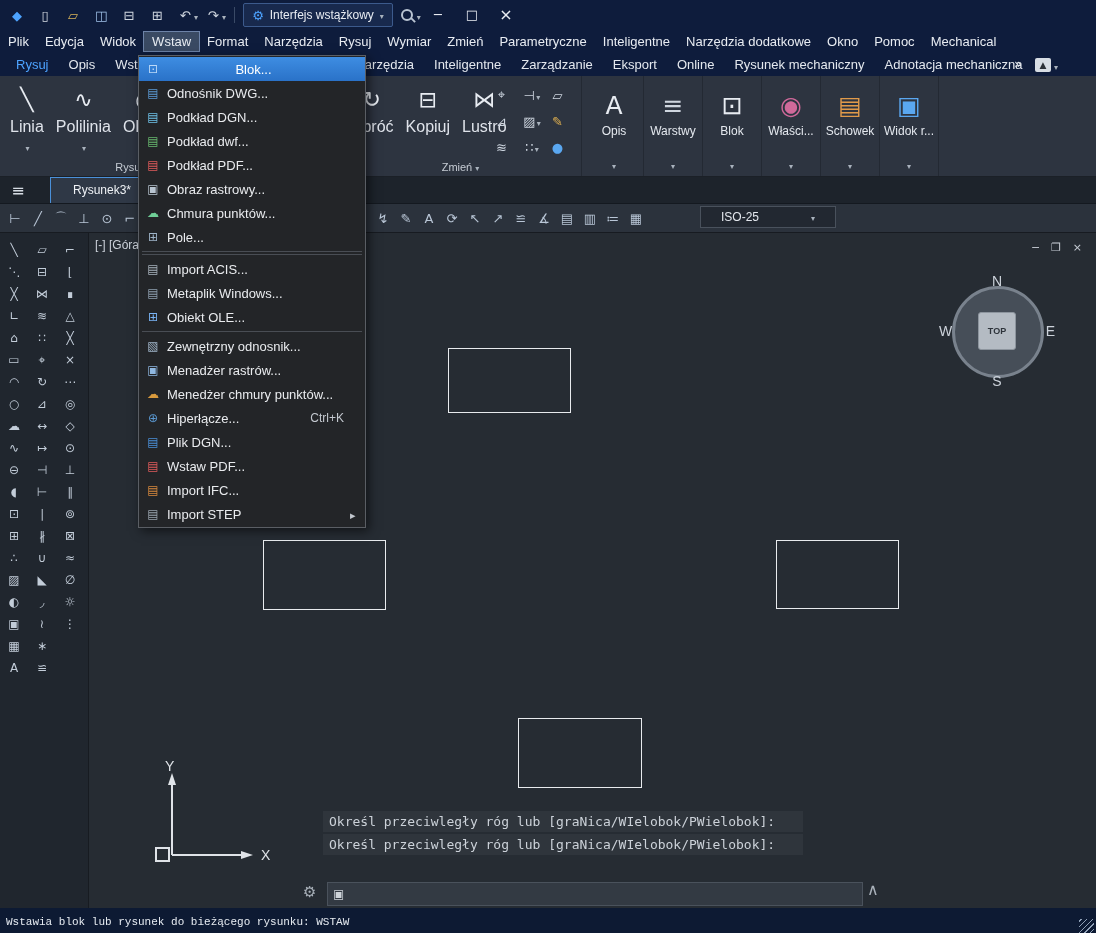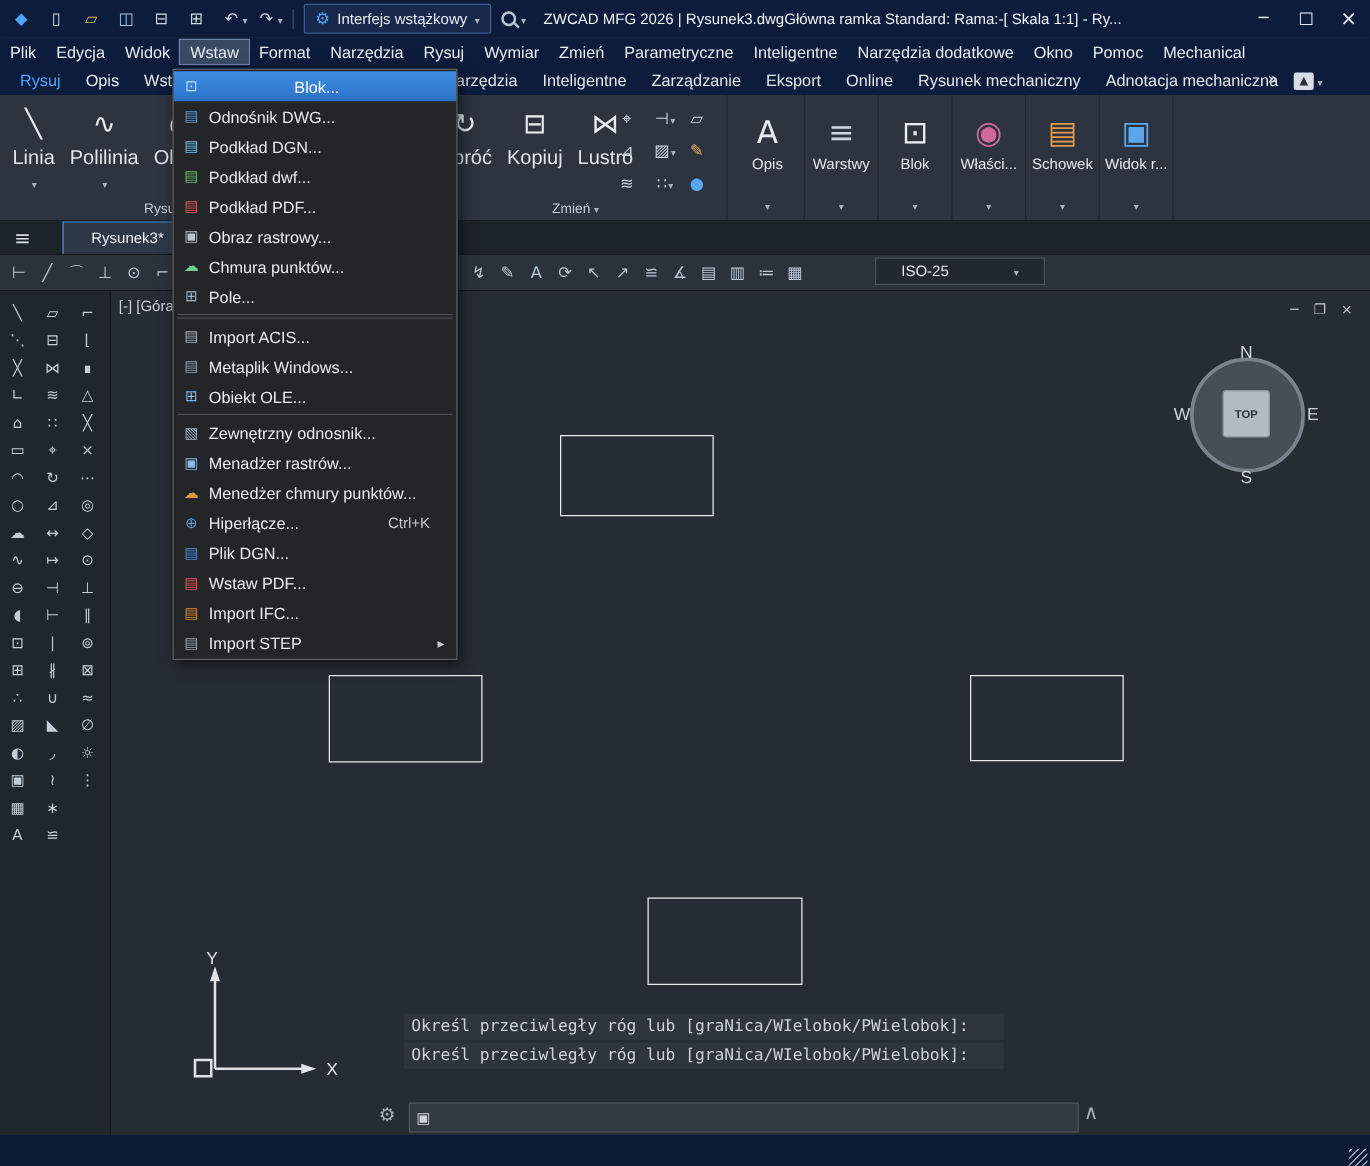--- a/index.html
+++ b/index.html
@@ -176,21 +176,20 @@
       </div>
     <div class="workspace">
       <span class="gear">⚙</span>
       <span>Interfejs wstążkowy</span>
       <span class="caret"></span>
     </div>
     <span class="search">
       <span class="mag"></span>
       <span class="caret"></span>
     </span>
-    <div class="title-text">ZWCAD MFG 2026 | Rysunek3.dwgGłówna ramka   Standard: Rama:-[ Skala 1:1] - Ry...</div>
     <div class="win-controls">
       <span>─</span>
       <span>□</span>
       <span class="close">×</span>
     </div>
   </div>
 
   <div class="menubar">
 
       <span class="menu-item">Plik</span>
@@ -813,20 +812,21 @@
       <span class="cmd-gear">⚙</span>
       <div class="cmd-box">
         <span class="ic">▣</span>
         <input type="text" value="" style="">
       </div>
       <span class="cmd-chevron">∧</span>
     </div>
   </div>
 
   <div class="statusbar">
+    <span>Wstawia blok lub rysunek do bieżącego rysunku: WSTAW</span>
     <span class="grip"></span>
   </div>
 
   <div class="insert-menu">
 
       <div class="menu-row sel">
         <span class="mi-icon" style="color: rgb(188, 217, 248);">⊡</span>
         <span class="mi-label">Blok...</span>
         <span class="mi-shortcut"></span>
         <span class="mi-arrow"></span>

